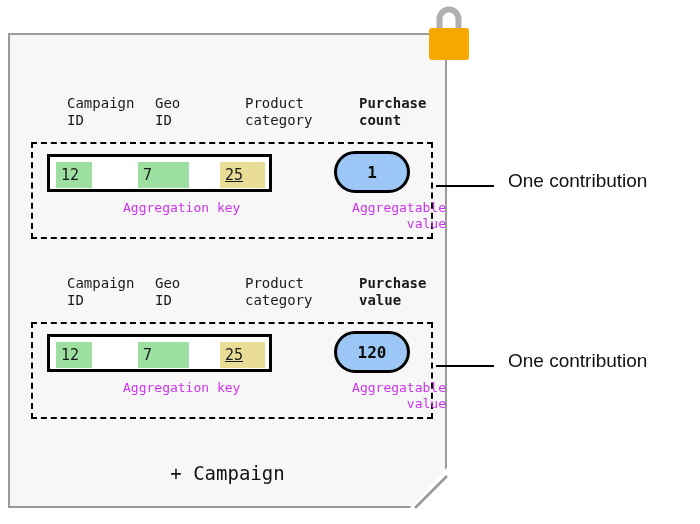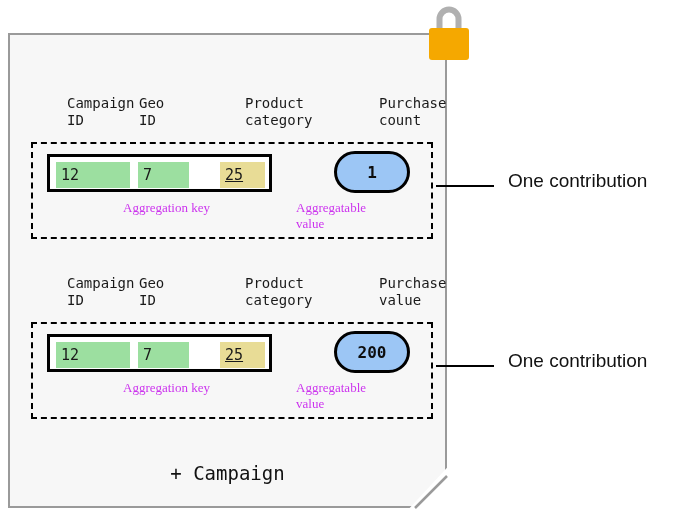--- a/index.html
+++ b/index.html
@@ -63,23 +63,23 @@
   }
   .col-head {
     position: absolute;
     top: 0;
     font-size: 14px;
     line-height: 17px;
     color: #1a1a1a;
     white-space: pre-line;
   }
   .col-head.campaign { left: 0px; }
-  .col-head.geo      { left: 72px; }
+  .col-head.geo      { left: 88px; }
   .col-head.product  { left: 178px; }
-  .col-head.purchase { left: 312px; font-weight: normal; }
+  .col-head.purchase { left: 292px; font-weight: bold; }
 
   
   .dashed-box {
     position: relative;
     height: 97px;
     border: 2px dashed #000000;
     box-sizing: border-box;
   }
 
   
@@ -97,21 +97,21 @@
     position: absolute;
     top: 5px;
     height: 26px;
     line-height: 26px;
     font-size: 15px;
     color: #1a1a1a;
     text-align: left;
     padding-left: 5px;
     box-sizing: border-box;
   }
-  .cell.c-campaign { left: 6px;   width: 74px; background: #9cdfa0; }
+  .cell.c-campaign { left: 6px;   width: 36px; background: #9cdfa0; }
   .cell.c-geo      { left: 88px;  width: 51px; background: #9cdfa0; }
   .cell.c-product  { left: 170px; width: 45px; background: #e8dc96;
                      text-decoration: underline; }
 
   
   .value-pill {
     position: absolute;
     left: 301px;
     top: 7px;
     width: 76px;
@@ -127,31 +127,30 @@
     font-weight: bold;
     color: #0d0d0d;
   }
 
   
   .caption {
     position: absolute;
     font-size: 13px;
     line-height: 16px;
     color: #cc33ee;
-    font-family: Liberation Serif, serif;
   }
   .caption.agg-key {
     left: 90px;
     top: 56px;
   }
   .caption.agg-value {
     left: 263px;
     top: 56px;
     width: 150px;
-    text-align: left;
+    text-align: right;
     white-space: pre-line;
   }
 
   
   .annotation {
     position: absolute;
     height: 20px;
   }
   .annotation .leader {
     position: absolute;
@@ -244,21 +243,21 @@
   </div>
 
   <div class="dashed-box">
 
     <div class="key-box">
       <div class="cell c-campaign">12</div>
       <div class="cell c-geo">7</div>
       <div class="cell c-product">25</div>
     </div>
 
-    <div class="value-pill">200</div>
+    <div class="value-pill">120</div>
 
     <div class="caption agg-key">Aggregation key</div>
     <div class="caption agg-value">Aggregatable
 value</div>
   </div>
 </div>
 
 <div class="annotation ann-1">
   <div class="leader"></div>
   <div class="ann-label">One contribution</div>

